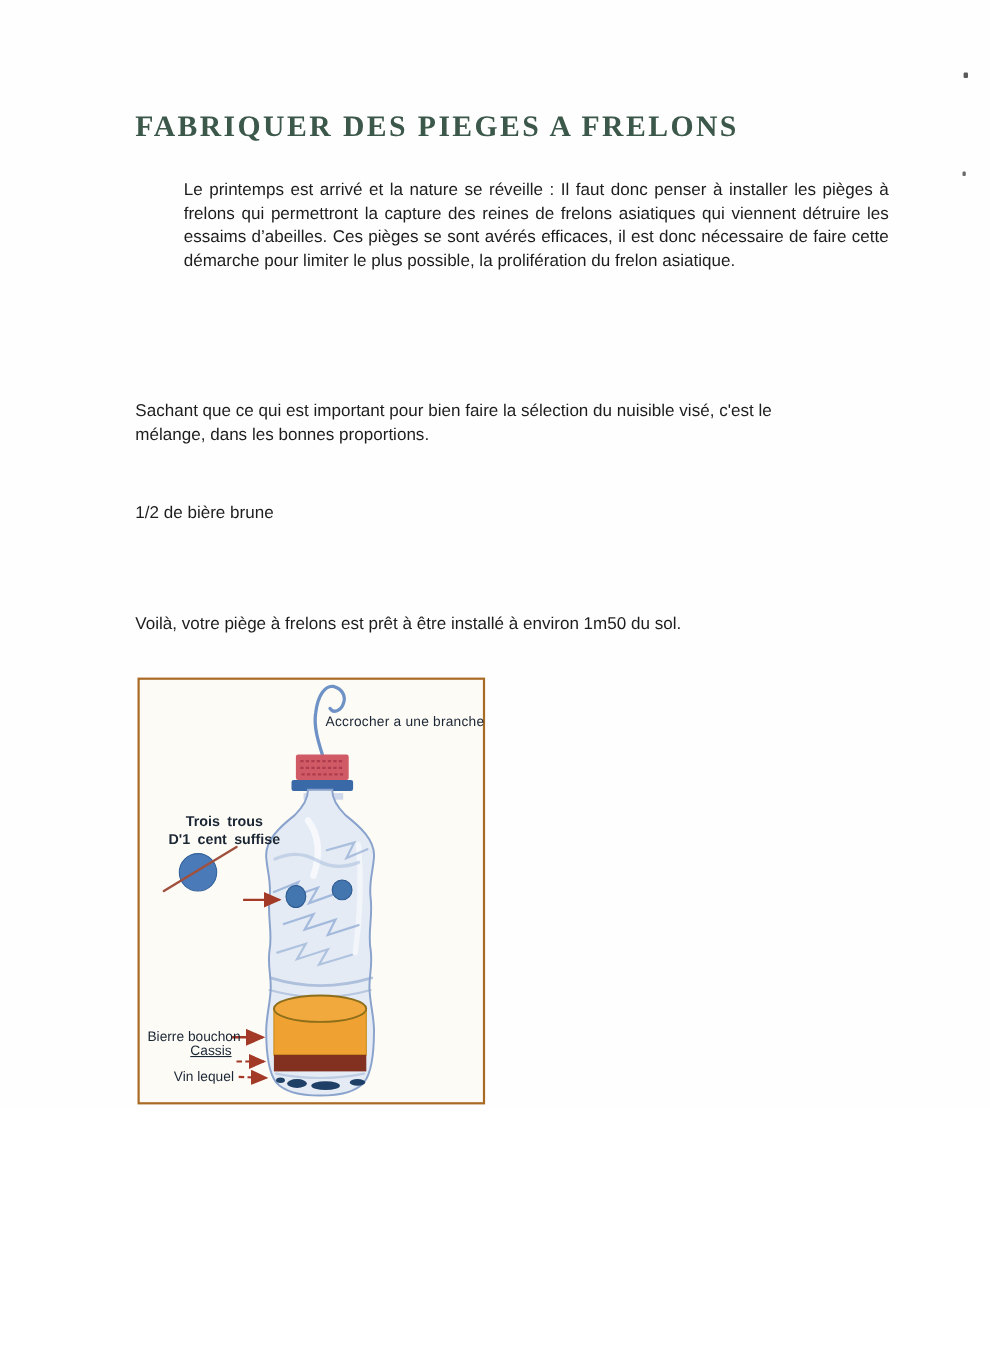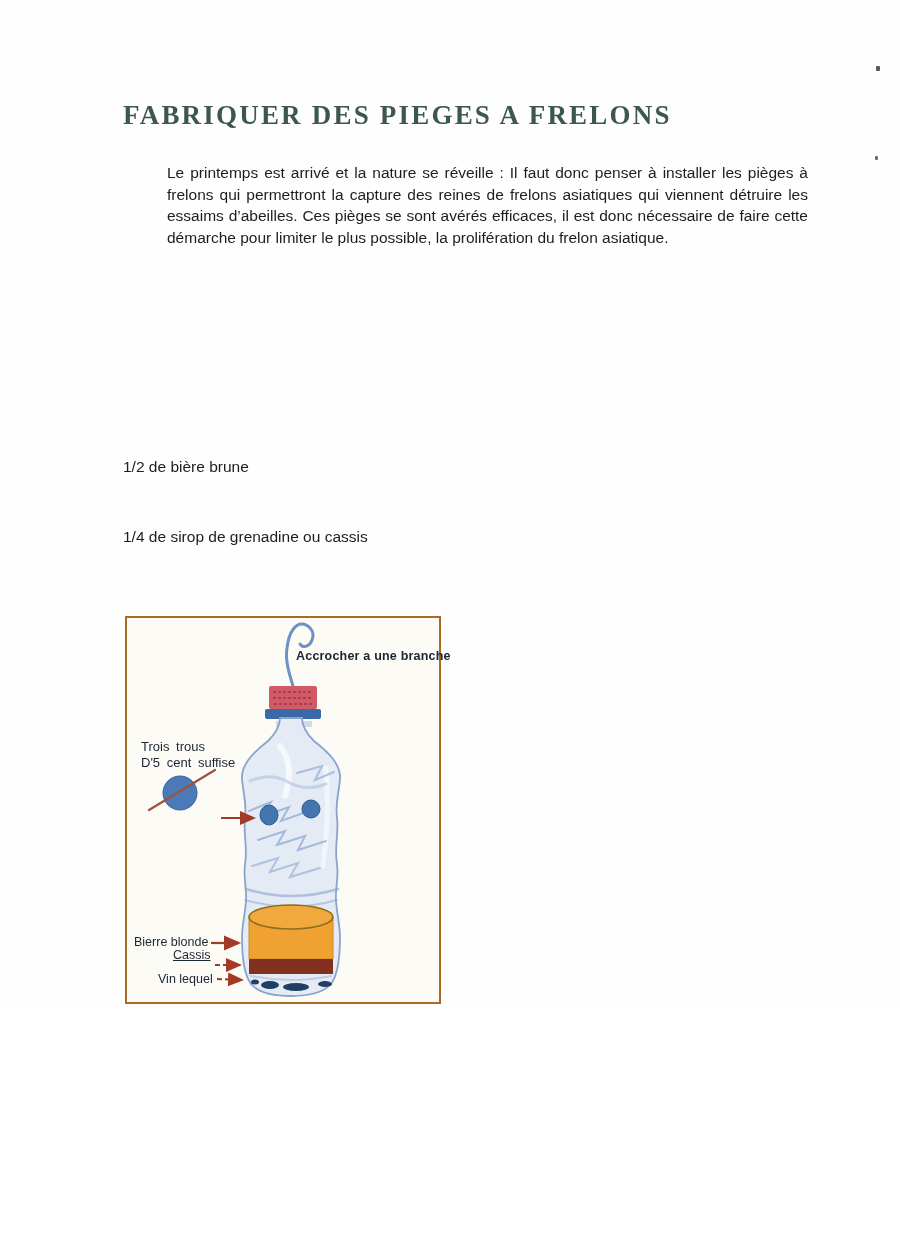--- a/index.html
+++ b/index.html
@@ -30,43 +30,44 @@
     position:absolute;left:125px;top:616px;margin:0;
     width:312px;height:384px;
     border:2px solid #a96a23;
     background:#fdfbf6;
   }
   .trap-figure svg{position:absolute;left:0;top:0;}
   .fig-label{
     position:absolute;color:#1b2634;
     font-size:12.5px;line-height:16px;white-space:nowrap;
   }
-  .lbl-hang{left:169px;top:30px;font-weight:700;letter-spacing:.2px;}
-  .lbl-holes{left:14px;top:121px;width:126px;font-size:13px;word-spacing:3px;white-space:normal;}
+  .lbl-hang{left:169px;top:30px;font-weight:400;letter-spacing:.2px;}
+  .lbl-holes{left:14px;top:121px;width:126px;text-align:center;font-size:13px;word-spacing:3px;white-space:normal;font-weight:bold;}
   .lbl-beer{left:7px;top:316px;}
   .lbl-cassis{left:46px;top:329px;text-decoration:underline;}
   .lbl-wine{left:31px;top:353px;}
   
   .speck{position:absolute;background:#5a5a5a;border-radius:1px;}
   .speck.s1{left:876px;top:66px;width:4px;height:5px;}
   .speck.s2{left:875px;top:156px;width:3px;height:4px;background:#6a6a6a;}
   .speck.s3{left:342px;top:1136px;width:9px;height:2px;background:#d8d8d8;transform:rotate(18deg);}
 </style>
 </head>
 <body>
 
 <div class="page">
 
   <h1 class="title">FABRIQUER DES PIEGES A FRELONS</h1>
 
   <p class="para justify" style="top:162px">Le printemps est arrivé et la nature se réveille : Il faut donc penser à installer les pièges à frelons qui permettront la capture des reines de frelons asiatiques qui viennent détruire les essaims d’abeilles. Ces pièges se sont avérés efficaces, il est donc nécessaire de faire cette démarche pour limiter le plus possible, la prolifération du frelon asiatique.</p>
+  <p class="para" style="top:363px">Sachant que ce qui est important pour bien faire la sélection du nuisible visé, c'est le mélange, dans les bonnes proportions.</p>
 
   <p class="para single" style="top:423px">1/2 de bière brune</p>
-  <p class="para single" style="top:493px">1/4 de sirop de grenadine ou cassis</p>
 
+  <p class="para single" style="top:524px">Voilà, votre piège à frelons est prêt à être installé à environ 1m50 du sol.</p>
 
   <figure class="trap-figure">
     <svg width="312" height="384" viewBox="0 0 312 384">
       <defs>
         <marker id="arr" markerWidth="9" markerHeight="8" refX="7" refY="3.5" orient="auto">
           <path d="M0,0 L8,3.5 L0,7 Z" fill="#a33a28"></path>
         </marker>
       </defs>
 
       <path d="M166,68 C162,55 158,42 160,30 C162,13 169,5 176,6 C184,8 188,15 185,22 C183,28 176,31 173,26" fill="none" stroke="#6f92c6" stroke-width="3" stroke-linecap="round"></path>
@@ -116,23 +117,23 @@
 
       <line x1="94" y1="200" x2="127" y2="200" stroke="#a33a28" stroke-width="2" marker-end="url(#arr)"></line>
       <line x1="84" y1="325" x2="112" y2="325" stroke="#a33a28" stroke-width="2.2" marker-end="url(#arr)"></line>
       <line x1="88" y1="347" x2="113" y2="347" stroke="#a33a28" stroke-width="2" stroke-dasharray="5,3" marker-end="url(#arr)"></line>
       <line x1="90" y1="361" x2="115" y2="362" stroke="#a33a28" stroke-width="2" stroke-dasharray="5,3" marker-end="url(#arr)"></line>
     </svg>
 
     <div class="fig-label lbl-hang">Accrocher a une branche</div>
     <div class="fig-label lbl-holes">
       <div>Trois trous</div>
-      <div>D'5 cent suffise</div>
+      <div>D'1 cent suffise</div>
     </div>
-    <div class="fig-label lbl-beer">Bierre blonde</div>
+    <div class="fig-label lbl-beer">Bierre bouchon</div>
     <div class="fig-label lbl-cassis">Cassis</div>
     <div class="fig-label lbl-wine">Vin lequel</div>
   </figure>
 
   <div class="speck s1"></div>
   <div class="speck s2"></div>
   <div class="speck s3"></div>
 
 </div>
 

